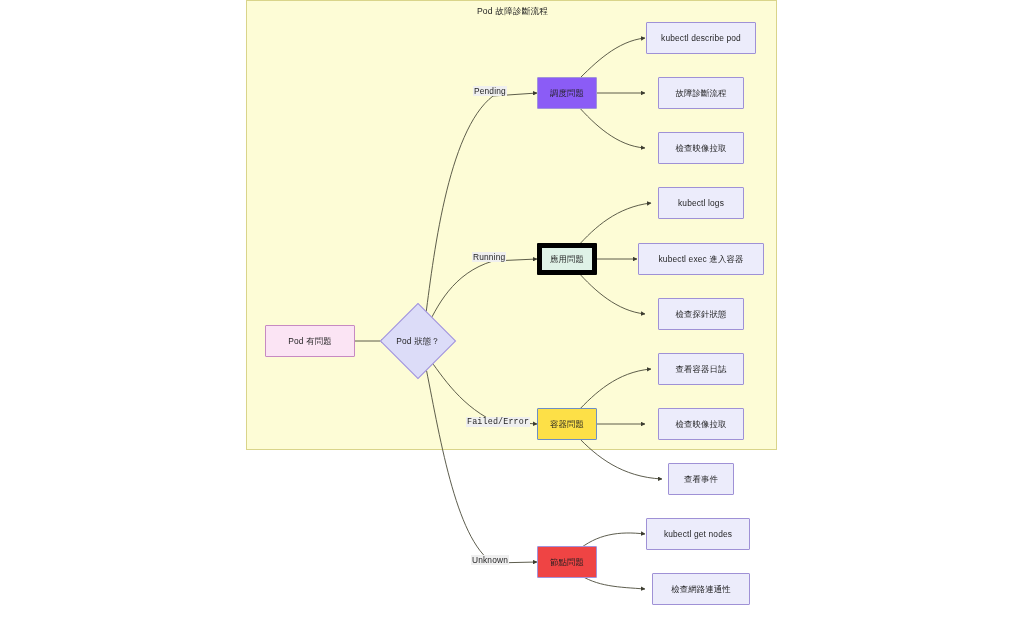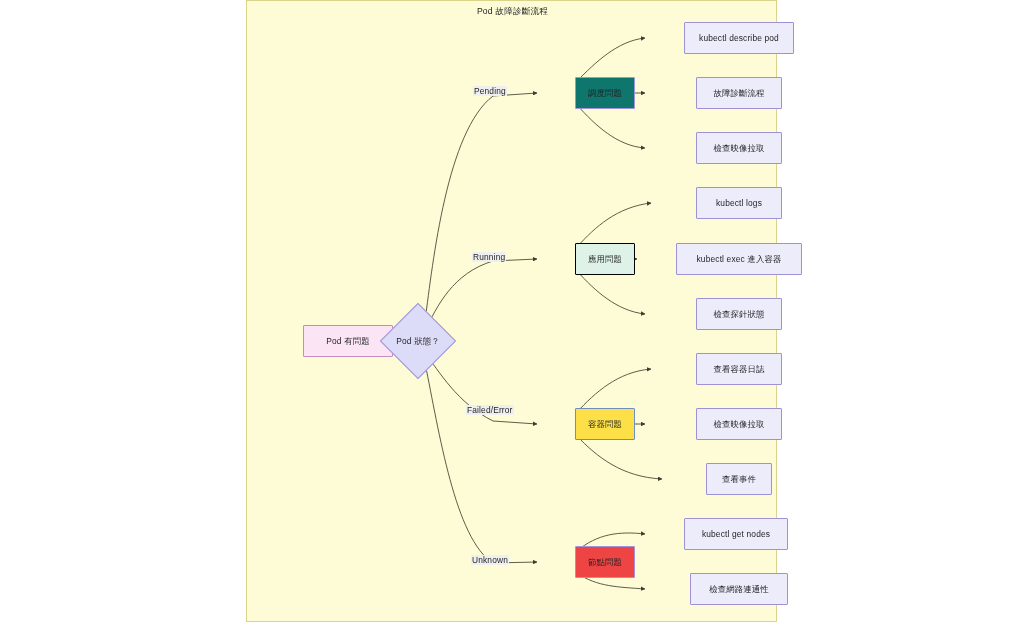--- a/index.html
+++ b/index.html
@@ -17,21 +17,21 @@
     width: 1024px;
     height: 626px;
     background: #ffffff;
   }
 
   #canvas {
     position: absolute;
     left: 246px;
     top: 0px;
     width: 531px;
-    height: 622px;
+    height: 450px;
     background: #fdfcd6;
     border: 1px solid #d9d48a;
     box-sizing: border-box;
   }
 
   #diagram-svg {
     position: absolute;
     left: 0;
     top: 0;
     width: 531px;
@@ -43,27 +43,26 @@
     box-sizing: border-box;
     display: flex;
     align-items: center;
     justify-content: center;
     text-align: center;
     font-size: 8.4px;
     line-height: 1.2;
     color: #1f1f20;
     border-radius: 1px;
     letter-spacing: 0.15px;
-    margin-left: 38px;
   }
 
   .node.leaf       { background: #ececfb; border: 1px solid #9f91d6; }
   .node.start      { background: #fbe4f4; border: 1px solid #c78ac2; }
-  .node.cat-orange { background: #0f766e; border: 1px solid #a293da; }
-  .node.cat-green  { background: #dff2e7; border: 1px solid #000000; }
+  .node.cat-orange { background: #8b5cf6; border: 1px solid #a293da; }
+  .node.cat-green  { background: #dff2e7; border: 5px solid #000000; }
   .node.cat-blue   { background: #fde047; border: 1px solid #6d8fc4; }
   .node.cat-purple { background: #ef4444; border: 1px solid #a293da; }
 
   .diamond-wrap {
     position: absolute;
     width: 74px;
     height: 74px;
   }
   .diamond-shape {
     position: absolute;
@@ -155,21 +154,21 @@
 
     <div class="node start" style="left:18px; top:324px; width:90px; height:32px;">Pod 有問題</div>
 
     <div class="diamond-wrap" style="left:134px; top:303px;">
       <div class="diamond-shape"></div>
       <div class="diamond-label">Pod 狀態？</div>
     </div>
 
     <div class="edge-label" style="left:226px; top:85px;">Pending</div>
     <div class="edge-label" style="left:225px; top:251px;">Running</div>
-    <div class="edge-label" style="left:219px; top:404px;">Failed/Error</div>
+    <div class="edge-label" style="left:219px; top:416px;font-family:Liberation Mono, monospace;">Failed/Error</div>
     <div class="edge-label" style="left:224px; top:554px;">Unknown</div>
 
     <div class="node cat-orange" style="left:290px; top:76px; width:60px; height:32px;">調度問題</div>
     <div class="node cat-green" style="left:290px; top:242px; width:60px; height:32px;">應用問題</div>
     <div class="node cat-blue" style="left:290px; top:407px; width:60px; height:32px;">容器問題</div>
     <div class="node cat-purple" style="left:290px; top:545px; width:60px; height:32px;">節點問題</div>
 
     <div class="node leaf" style="left:399px; top:21px; width:110px; height:32px;">kubectl describe pod</div>
     <div class="node leaf" style="left:411px; top:76px; width:86px; height:32px;">故障診斷流程</div>
     <div class="node leaf" style="left:411px; top:131px; width:86px; height:32px;">檢查映像拉取</div>

